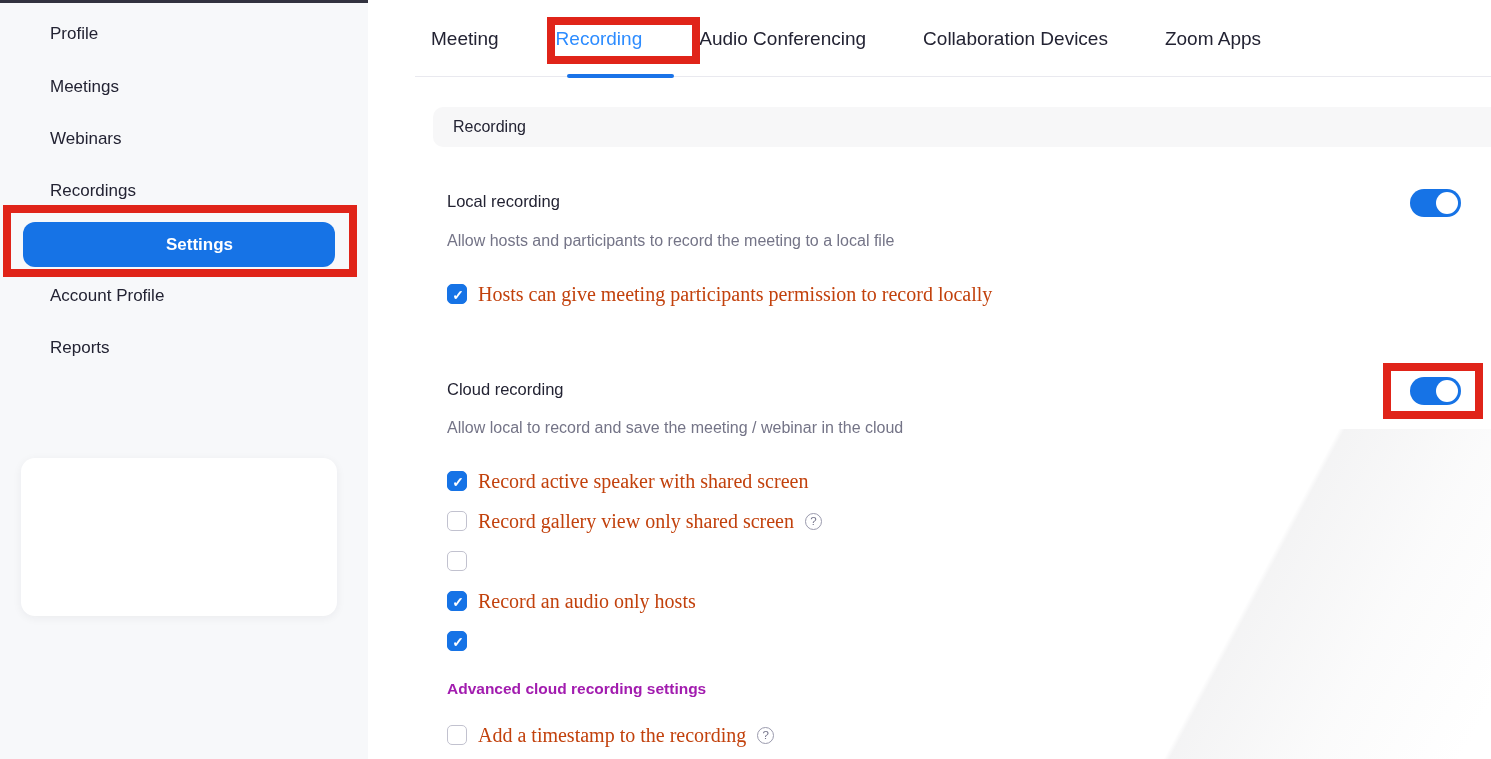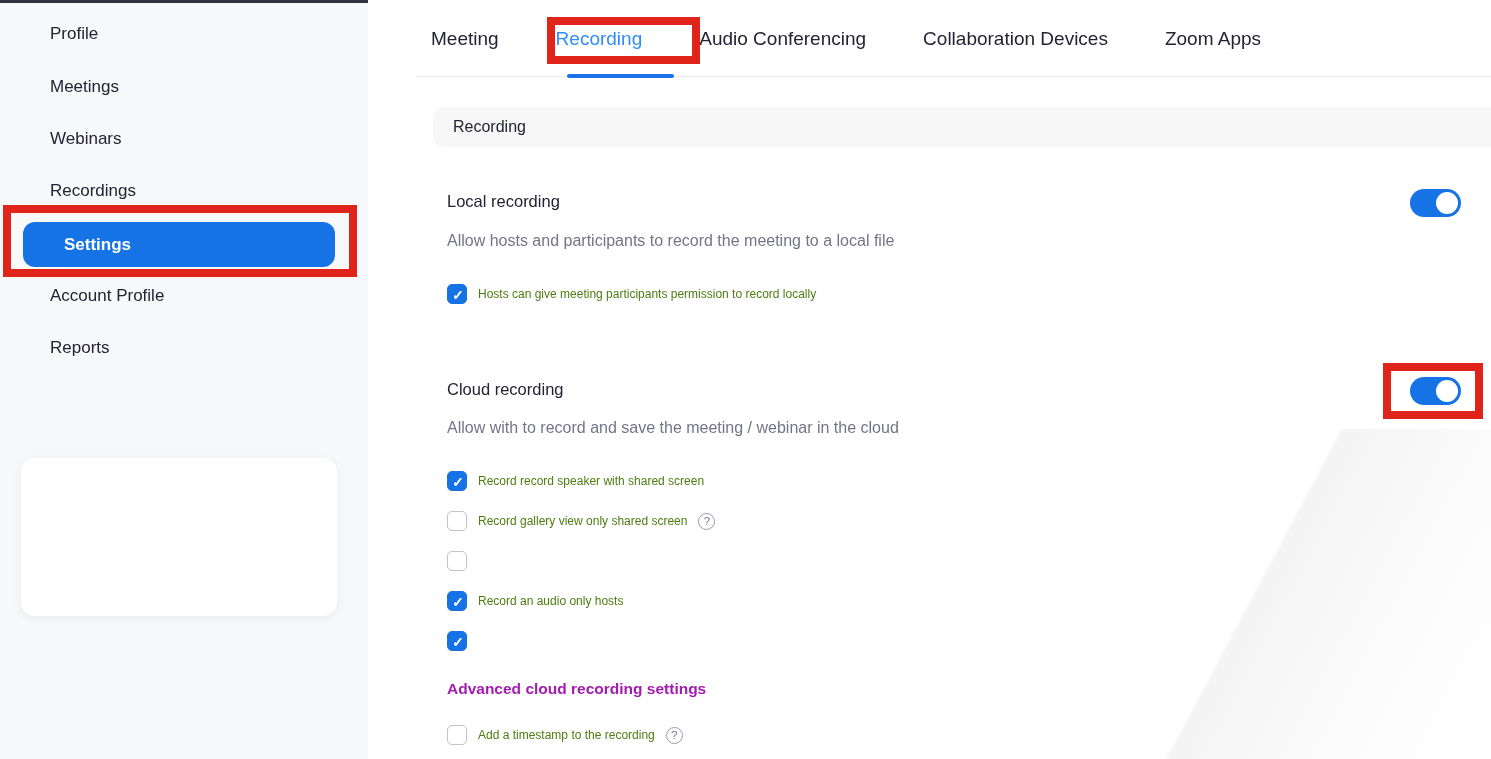--- a/index.html
+++ b/index.html
@@ -5,21 +5,21 @@
   * { margin:0; padding:0; box-sizing:border-box; }
   html,body { width:1491px; height:759px; }
   body {
     position:relative; overflow:hidden; background:#ffffff;
     font-family:"Liberation Sans", sans-serif; color:#232333;
   }
 
   
   .sidebar {
     position:absolute; left:0; top:0; width:368px; height:759px;
-    background:#f7f8fa; border-top:3px solid #32323f;
+    background:#f7f8fa; border-top:3px solid #32323f;text-align:center;
   }
   .side-item {
     position:absolute; left:50px; font-size:17px; color:#232333;
     line-height:26px; cursor:pointer; white-space:nowrap;
   }
   .settings-btn {
     position:absolute; left:23px; top:219px; width:312px; height:45px;
     background:#1673e6; border-radius:12px; color:#ffffff;
     font-size:17px; font-weight:bold; line-height:45px; padding-left:41px;
     cursor:pointer;
@@ -87,21 +87,21 @@
     width:20px; height:20px; border-radius:5px; flex:0 0 20px;
     background:#ffffff; border:1px solid #c2c2cf; cursor:pointer;
     position:relative;
   }
   .checkbox.checked { background:#1673e6; border-color:#1673e6; }
   .checkbox.checked::after {
     content:"\2713"; position:absolute; left:0; top:0; width:20px; height:20px;
     color:#ffffff; font-size:14px; font-weight:bold;
     line-height:20px; text-align:center;
   }
-  .opt-label { font-size:12px; color:#4d7c0f; white-space:nowrap; }
+  .opt-label { font-size:20px; color:#c2410c; white-space:nowrap;font-family:Liberation Serif, serif; }
   .help-icon {
     width:17px; height:17px; border-radius:50%; border:1.5px solid #9a9aad;
     color:#74748a; font-size:11.5px; line-height:14.5px; text-align:center;
     cursor:pointer; flex:0 0 17px;
   }
 
   
   .anno {
     position:absolute; border:8px solid #e02419; pointer-events:none;
   }
@@ -157,25 +157,25 @@
 
 <div class="opt-row" style="top:283px">
   <span class="checkbox checked"></span>
   <span class="opt-label">Hosts can give meeting participants permission to record locally</span>
 </div>
 
 <div class="setting-title" style="top:380px">Cloud recording</div>
 <div class="toggle on" style="top:377px">
     <span class="knob"></span>
   </div>
-<div class="setting-desc" style="top:419px">Allow with to record and save the meeting / webinar in the cloud</div>
+<div class="setting-desc" style="top:419px">Allow local to record and save the meeting / webinar in the cloud</div>
 
 <div class="opt-row" style="top:470px">
   <span class="checkbox checked"></span>
-  <span class="opt-label">Record record speaker with shared screen</span>
+  <span class="opt-label">Record active speaker with shared screen</span>
 </div>
 
 <div class="opt-row" style="top:510px">
   <span class="checkbox"></span>
   <span class="opt-label">Record gallery view only shared screen</span>
   <span class="help-icon">?</span>
 </div>
 
 <div class="opt-row" style="top:550px">
   <span class="checkbox"></span>

